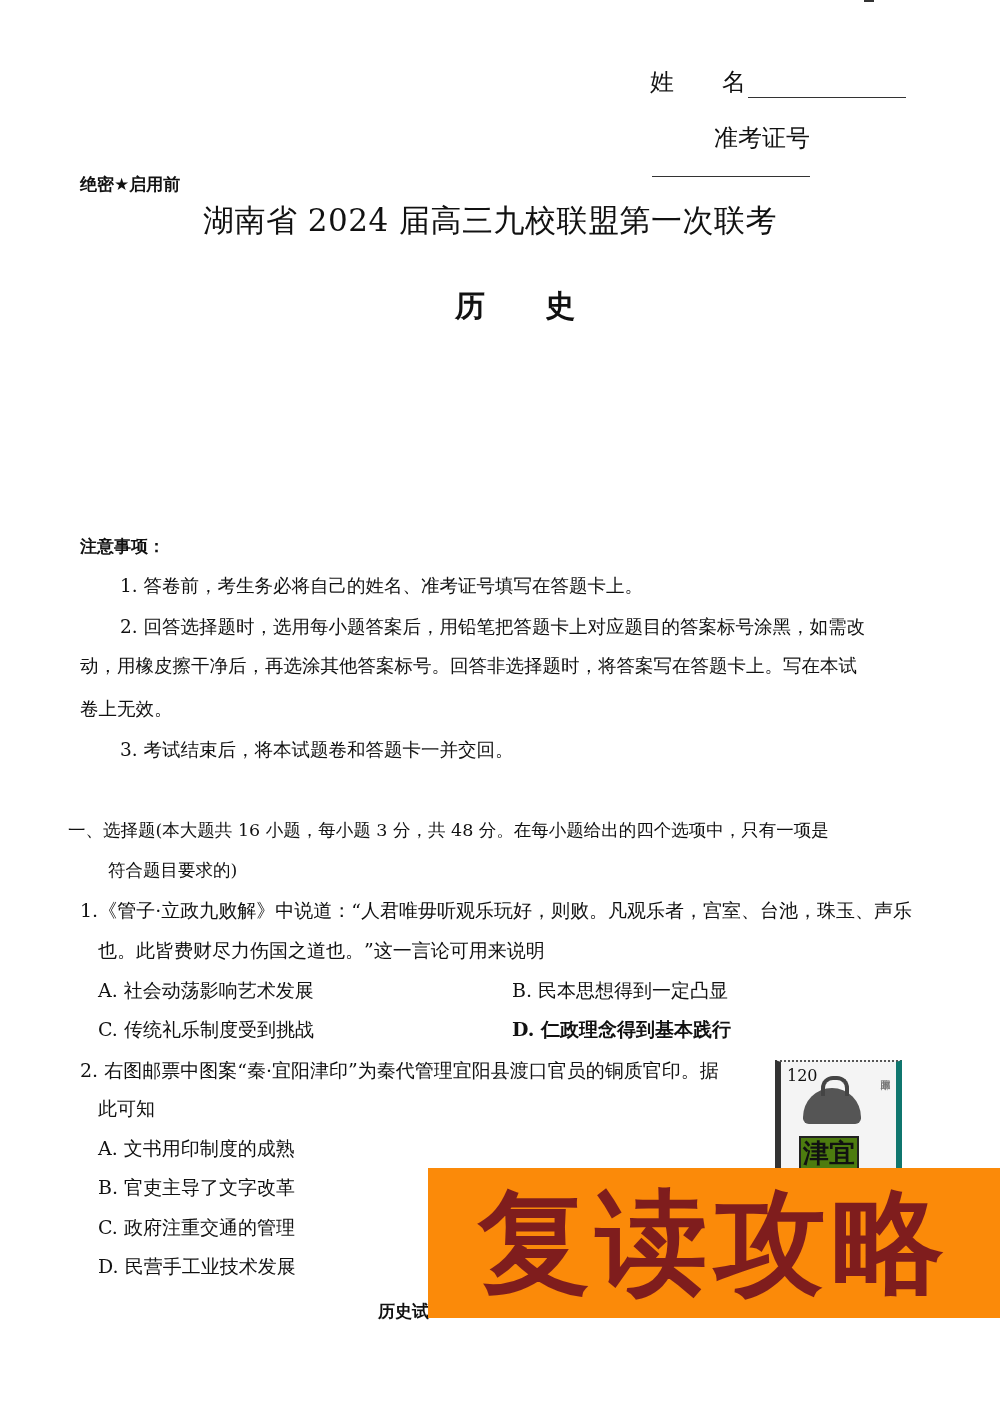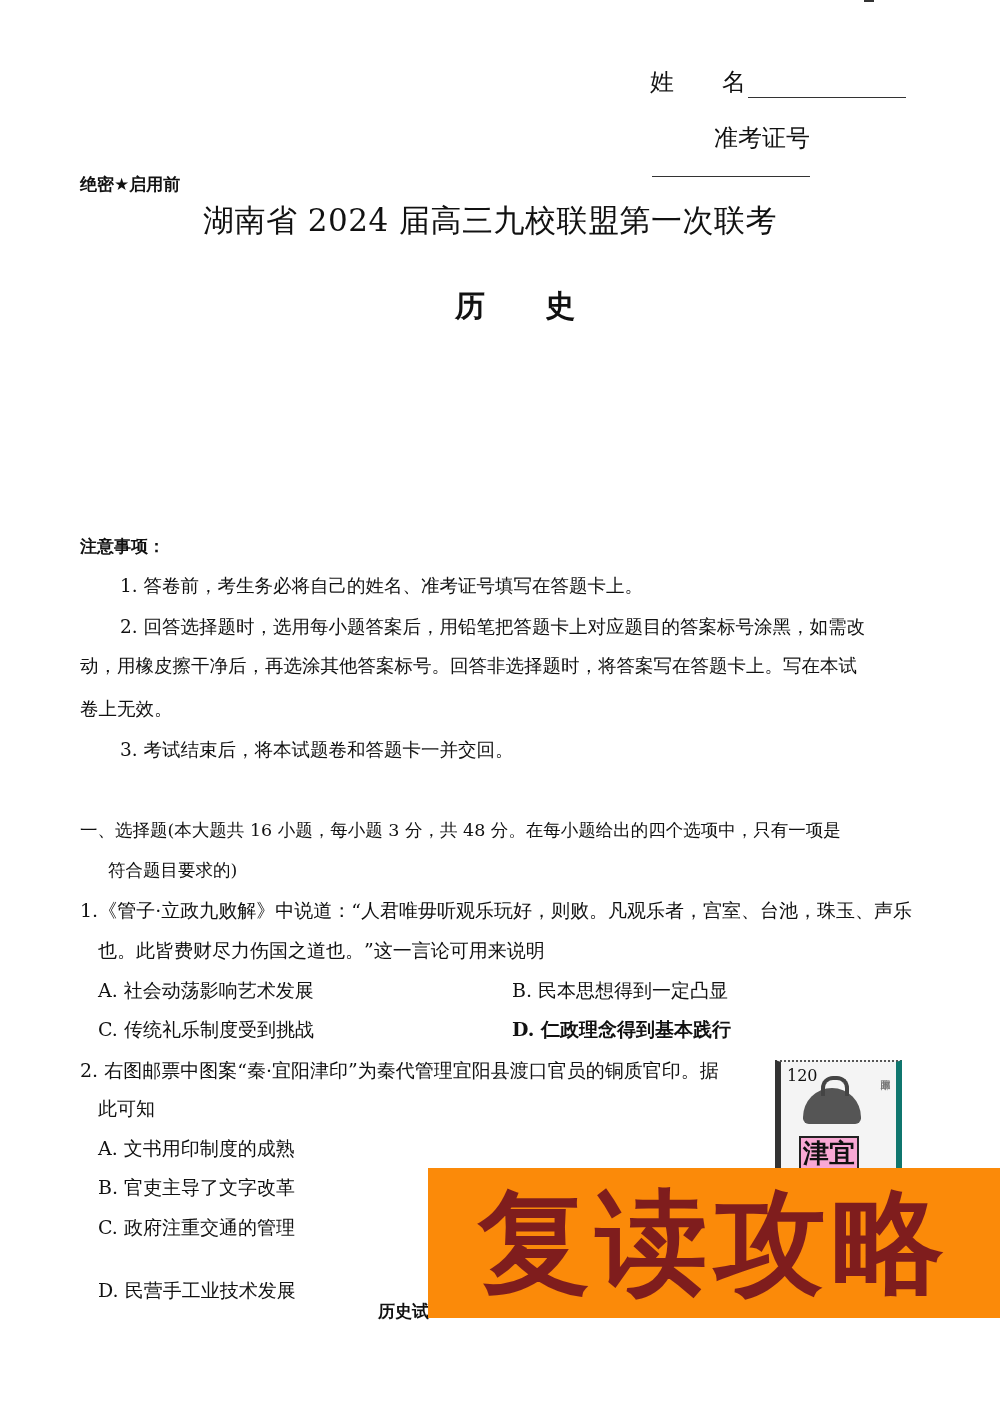--- a/index.html
+++ b/index.html
@@ -29,21 +29,21 @@
   .stamp-seal {
     position:absolute; left:22px; top:26px; width:58px; height:36px;
     background:#555; border-radius:30px 30px 6px 6px;
   }
   .stamp-seal::before {
     content:""; position:absolute; left:18px; top:-12px; width:20px; height:16px;
     border:4px solid #444; border-bottom:none; border-radius:12px 12px 0 0;
   }
   .stamp-chars {
     position:absolute; left:18px; top:74px; font-size:26px; font-weight:bold;
-    border:2px solid #222; padding:0 2px; line-height:30px; background:#f9a8d4;
+    border:2px solid #222; padding:0 2px; line-height:30px; background:#4d7c0f;
   }
   .stamp-side { position:absolute; right:4px; top:10px; font-size:10px; writing-mode:vertical-rl; color:#777; }
   .banner {
     position:absolute; left:428px; top:1168px; width:572px; height:150px;
     background:#fb8a09; color:#7f1d1d; display:flex; align-items:center; justify-content:center;
     font-family:"DejaVu Sans","Liberation Sans",sans-serif; font-size:112px; font-weight:bold; letter-spacing:6px;
   }
   .footer { left:378px; top:1300px; font-size:17px; font-weight:bold; }
   .top-mark { position:absolute; left:864px; top:0; width:10px; height:2px; background:#333; }
 </style>
@@ -65,39 +65,39 @@
 <div class="abs exam-title">湖南省 2024 届高三九校联盟第一次联考</div>
 <div class="abs subject">历史</div>
 
 <div class="abs notes-head">注意事项：</div>
 <div class="abs para" style="left:120px; top:565px;">1. 答卷前，考生务必将自己的姓名、准考证号填写在答题卡上。</div>
 <div class="abs para" style="left:120px; top:606px;">2. 回答选择题时，选用每小题答案后，用铅笔把答题卡上对应题目的答案标号涂黑，如需改</div>
 <div class="abs para" style="left:80px; top:647px;font-family:Liberation Mono, monospace;">动，用橡皮擦干净后，再选涂其他答案标号。回答非选择题时，将答案写在答题卡上。写在本试</div>
 <div class="abs para" style="left:80px; top:688px;">卷上无效。</div>
 <div class="abs para" style="left:120px; top:729px;">3. 考试结束后，将本试题卷和答题卡一并交回。</div>
 
-<div class="abs sec-head" style="left:80px; top:818px;">一、选择题(本大题共 16 小题，每小题 3 分，共 48 分。在每小题给出的四个选项中，只有一项是</div>
+<div class="abs sec-head" style="left:68px; top:818px;">一、选择题(本大题共 16 小题，每小题 3 分，共 48 分。在每小题给出的四个选项中，只有一项是</div>
 <div class="abs sec-head" style="left:108px; top:858px;">符合题目要求的)</div>
 
 <div>
   <div class="abs q-text" style="left:80px; top:898px;">1.《管子·立政九败解》中说道：“人君唯毋听观乐玩好，则败。凡观乐者，宫室、台池，珠玉、声乐</div>
   <div class="abs q-text" style="left:98px; top:938px;">也。此皆费财尽力伤国之道也。”这一言论可用来说明</div>
   <div class="abs opt" style="left:98px; top:978px;">A. 社会动荡影响艺术发展</div>
   <div class="abs opt" style="left:512px; top:978px;">B. 民本思想得到一定凸显</div>
   <div class="abs opt" style="left:98px; top:1017px;">C. 传统礼乐制度受到挑战</div>
   <div class="abs opt" style="left:512px; top:1017px;font-weight:bold;">D. 仁政理念得到基本践行</div>
 </div>
 
 <div>
   <div class="abs q-text" style="left:80px; top:1058px;">2. 右图邮票中图案“秦·宜阳津印”为秦代管理宜阳县渡口官员的铜质官印。据</div>
   <div class="abs q-text" style="left:98px; top:1096px;">此可知</div>
   <div class="abs opt" style="left:98px; top:1136px;">A. 文书用印制度的成熟</div>
   <div class="abs opt" style="left:98px; top:1175px;">B. 官吏主导了文字改革</div>
   <div class="abs opt" style="left:98px; top:1215px;">C. 政府注重交通的管理</div>
-  <div class="abs opt" style="left:98px; top:1254px;margin-top:24px;">D. 民营手工业技术发展</div>
+  <div class="abs opt" style="left:98px; top:1254px;">D. 民营手工业技术发展</div>
 
   <div class="stamp">
     <span class="stamp-value">120</span>
     <div class="stamp-seal"></div>
     <span class="stamp-chars">津宜</span>
     <span class="stamp-side">中国邮政</span>
   </div>
 </div>
 
 <div class="abs footer">历史试</div>

